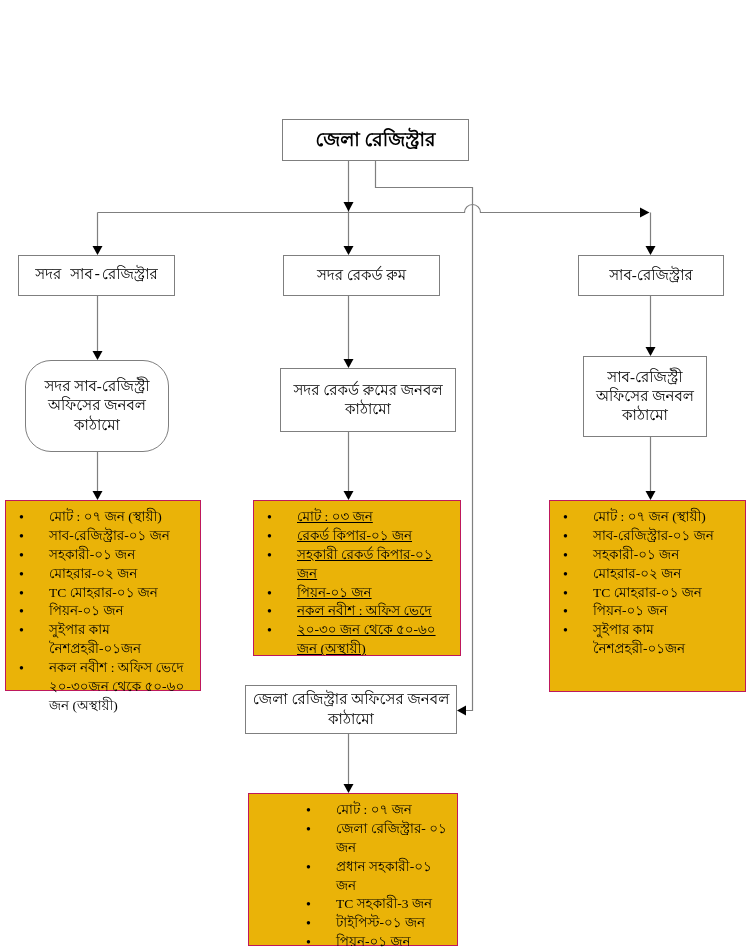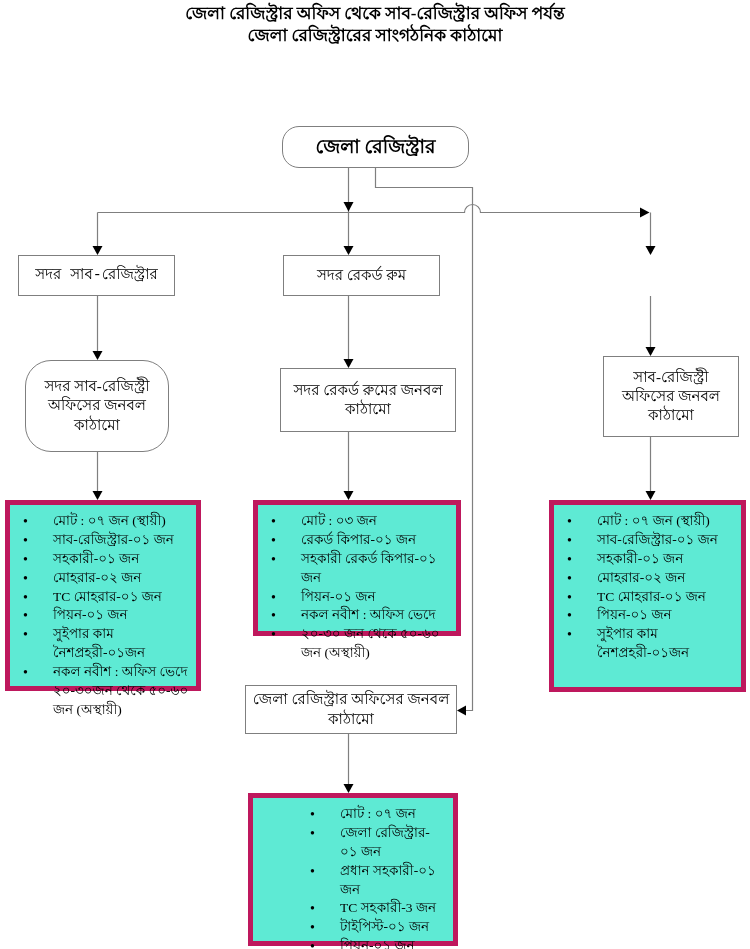--- a/index.html
+++ b/index.html
@@ -9,21 +9,21 @@
   .title { position:absolute; top:3px; left:0; width:750px; text-align:center;
            font-weight:bold; font-size:17px; line-height:1.3; }
 
   .connectors { position:absolute; top:0; left:0; width:750px; height:949px; pointer-events:none; }
 
   .box { position:absolute; box-sizing:border-box; border:1px solid #7f7f7f; background:#fff;
          display:flex; align-items:center; justify-content:center; text-align:center;
          font-size:15px; line-height:1.28; padding:2px 4px; }
   .box.root { font-size:19px; font-weight:bold; }
 
-  .staff-box { position:absolute; box-sizing:border-box; border:5px solid #be185d; background:#5eead4; }
+  .staff-box { position:absolute; box-sizing:border-box; border:1px solid #be185d; background:#eab308; }
   ul.staff-list { margin:7px 0 0 0; padding:0 4px 0 13px; list-style:none;
                   font-size:13.5px; line-height:1.4; }
   ul.staff-list li { position:relative; padding-left:30px; }
   ul.staff-list li::before { content:"\2022"; position:absolute; left:0; top:0; font-size:14px; }
 </style>
 </head>
 <body>
 
 <div class="canvas">
 
@@ -52,47 +52,44 @@
       <polygon points="343.5,359 353.5,359 348.5,368"></polygon>
       <polygon points="645.5,347 655.5,347 650.5,356"></polygon>
       <polygon points="92.5,491 102.5,491 97.5,500"></polygon>
       <polygon points="343.5,491 353.5,491 348.5,500"></polygon>
       <polygon points="645.5,491 655.5,491 650.5,500"></polygon>
       <polygon points="466,705.5 466,715.5 457,710.5"></polygon>
       <polygon points="343.5,784 353.5,784 348.5,793"></polygon>
     </g>
   </svg>
 
-  <div class="title">
-    <div>জেলা রেজিস্ট্রার অফিস থেকে সাব-রেজিস্ট্রার অফিস পর্যন্ত</div>
-    <div>জেলা রেজিস্ট্রারের সাংগঠনিক কাঠামো</div>
-  </div>
 
-  <div class="box root" style="left:282px; top:126px; width:187px; height:42px;border-radius:17px;">জেলা রেজিস্ট্রার</div>
+  <div class="box root" style="left:282px; top:119px; width:187px; height:42px;">জেলা রেজিস্ট্রার</div>
 
   <div class="box" style="left:18px; top:255px; width:157px; height:41px;font-family:Liberation Mono, monospace;">সদর সাব-রেজিস্ট্রার</div>
   <div class="box" style="left:283px; top:255px; width:157px; height:41px;">সদর রেকর্ড রুম</div>
+  <div class="box" style="left:578px; top:255px; width:146px; height:41px;">সাব-রেজিস্ট্রার</div>
 
   <div class="box" style="left:25px; top:360px; width:144px; height:92px;border-radius:26px;">সদর সাব-রেজিস্ট্রী অফিসের জনবল কাঠামো</div>
   <div class="box" style="left:280px; top:368px; width:176px; height:64px;">সদর রেকর্ড রুমের জনবল কাঠামো</div>
-  <div class="box" style="left:583px; top:356px; width:136px; height:81px;margin-left:20px;">সাব-রেজিস্ট্রী অফিসের জনবল কাঠামো</div>
+  <div class="box" style="left:583px; top:356px; width:124px; height:81px;">সাব-রেজিস্ট্রী অফিসের জনবল কাঠামো</div>
 
   <div class="staff-box" style="left:5px; top:500px; width:196px; height:191px;">
     <ul class="staff-list">
         <li>মোট : ০৭ জন (স্থায়ী)</li>
         <li>সাব-রেজিস্ট্রার-০১ জন</li>
         <li>সহকারী-০১ জন</li>
         <li>মোহরার-০২ জন</li>
         <li>TC মোহরার-০১ জন</li>
         <li>পিয়ন-০১ জন</li>
         <li>সুইপার কাম নৈশপ্রহরী-০১জন</li>
         <li>নকল নবীশ : অফিস ভেদে ২০-৩০জন থেকে ৫০-৬০ জন (অস্থায়ী)</li>
       </ul>
   </div>
-  <div class="staff-box" style="left:253px; top:500px; width:208px; height:136px;">
+  <div class="staff-box" style="left:253px; top:500px; width:208px; height:156px;text-decoration:underline;">
     <ul class="staff-list">
         <li>মোট : ০৩ জন</li>
         <li>রেকর্ড কিপার-০১ জন</li>
         <li>সহকারী রেকর্ড কিপার-০১ জন</li>
         <li>পিয়ন-০১ জন</li>
         <li>নকল নবীশ : অফিস ভেদে</li>
         <li>২০-৩০ জন থেকে ৫০-৬০ জন (অস্থায়ী)</li>
       </ul>
   </div>
   <div class="staff-box" style="left:549px; top:500px; width:197px; height:192px;">

